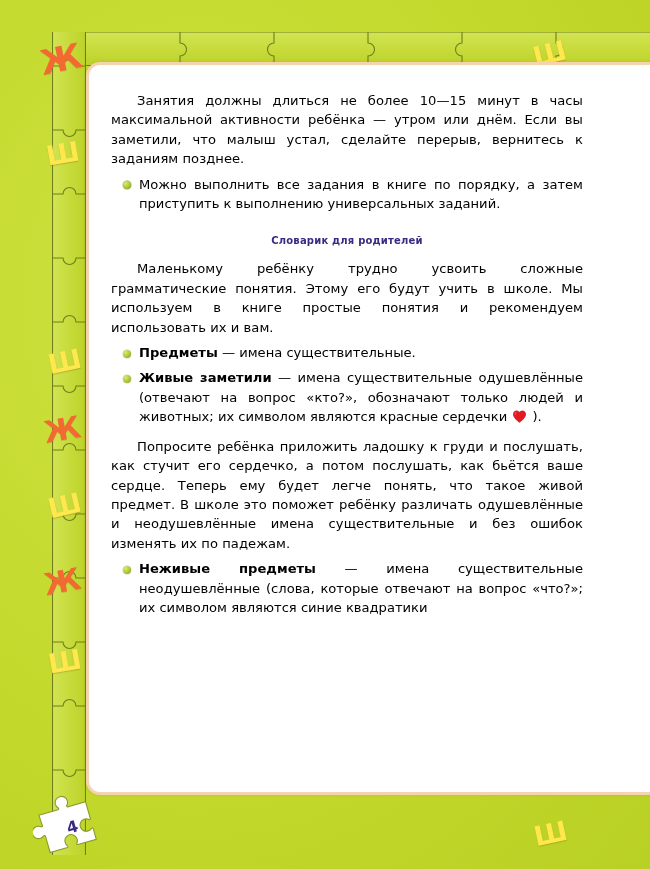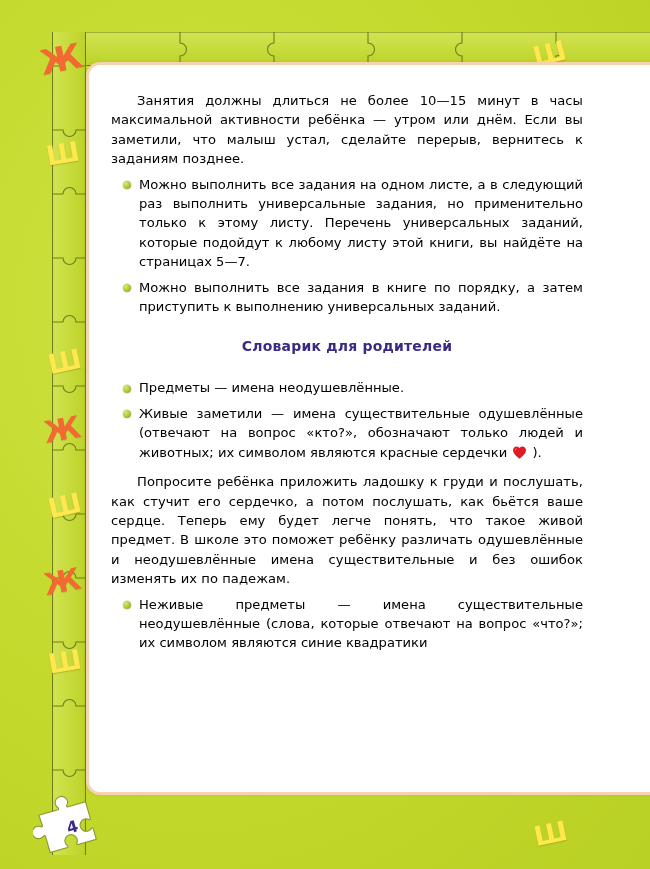--- a/index.html
+++ b/index.html
@@ -93,25 +93,25 @@
     color: #000000;
     text-align: justify;
     text-indent: 26px;
     width: 472px;
     letter-spacing: 0.05px;
   }
   .para.tight { margin-top: 0; }
   .para.gap   { margin-top: 10px; }
 
   .section-title {
-    margin: 22px 0 24px 0;
+    margin: 22px 0 13px 0;
     width: 472px;
     text-align: center;
     color: #3b2a83;
-    font-size: 14px;
+    font-size: 10px;
     font-weight: bold;
     letter-spacing: 0.2px;
   }
 
   
   .bullet-item {
     position: relative;
     width: 472px;
     padding-left: 28px;
     box-sizing: border-box;
@@ -124,21 +124,21 @@
   .bullet-item .dot {
     position: absolute;
     left: 12px;
     top: 6.5px;
     width: 8px;
     height: 8px;
     border-radius: 50%;
     background: radial-gradient(circle at 32% 30%, #d9ec6a 0%, #a9c63a 55%, #7d9a22 100%);
     box-shadow: 0 0 0 0.5px rgba(100,120,30,0.35);
   }
-  .bullet-item b { font-weight: normal; }
+  .bullet-item b { font-weight: bold; }
 
   .heart {
     display: inline-block;
     position: relative;
     width: 15px;
     height: 13px;
     vertical-align: -2px;
     margin: 0 1px;
   }
   .heart svg { display:block; }
@@ -234,35 +234,35 @@
 
   <div class="content-card">
     <div class="content-inner">
 
       <p class="para">Занятия должны длиться не более 10—15 минут в часы максимальной активности ребёнка — утром или днём. Если вы заметили, что малыш устал, сделайте перерыв, вернитесь к заданиям позднее.</p>
 
 
 
       <div class="bullet-item">
         <span class="dot"></span>
-        <span>Можно выполнить все задания на одном листе, а в следующий раз выполнить универсальные задания, но применительно только к этому листу. Перечень универсальных заданий, которые подойдут к любому листу этой книги, вы найдёте на страницах 5—7.</span>
       </div>
 
       <div class="bullet-item">
         <span class="dot"></span>
         <span>Можно выполнить все задания в книге по порядку, а затем приступить к выполнению универсальных заданий.</span>
       </div>
 
 
       <div class="section-title">Словарик для родителей</div>
 
-
-      <div class="bullet-item">
-        <span class="dot"></span>
-        <b>Предметы</b><span> — имена неодушевлённые.</span>
+      <p class="para tight">Маленькому ребёнку трудно усвоить сложные грамматические понятия. Этому его будут учить в школе. Мы используем в книге простые понятия и рекомендуем использовать их и вам.</p>
+
+      <div class="bullet-item">
+        <span class="dot"></span>
+        <b>Предметы</b><span> — имена существительные.</span>
       </div>
 
       <div class="bullet-item">
         <span class="dot"></span>
         <b>Живые заметили</b><span> — имена существительные одушевлённые (отвечают на вопрос «кто?», обозначают только людей и животных; их символом являются красные сердечки </span><span class="heart"><svg width="15" height="13" viewBox="0 0 24 22" xmlns="http://www.w3.org/2000/svg">
               <path d="M12 21.5 C12 21.5 1 14.2 1 7.2 C1 3.3 4 0.7 7.1 0.7 C9.4 0.7 11.1 2 12 3.5 C12.9 2 14.6 0.7 16.9 0.7 C20 0.7 23 3.3 23 7.2 C23 14.2 12 21.5 12 21.5 Z" fill="#e01b24"></path>
               <path d="M7.3 3.2 C5.4 3.4 4 5 4 6.9 C4 7.6 4.2 8.3 4.6 9 C5.1 7 6.1 5 7.3 3.2 Z" fill="#ff8a8a" opacity="0.75"></path>
             </svg></span><span> ).</span>
       </div>
 

